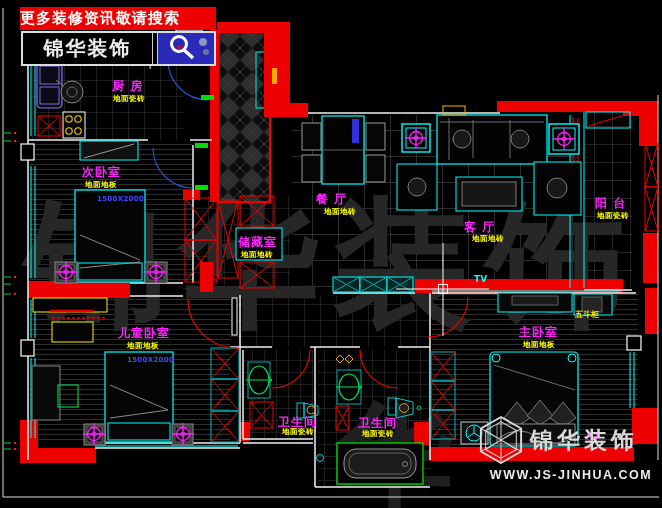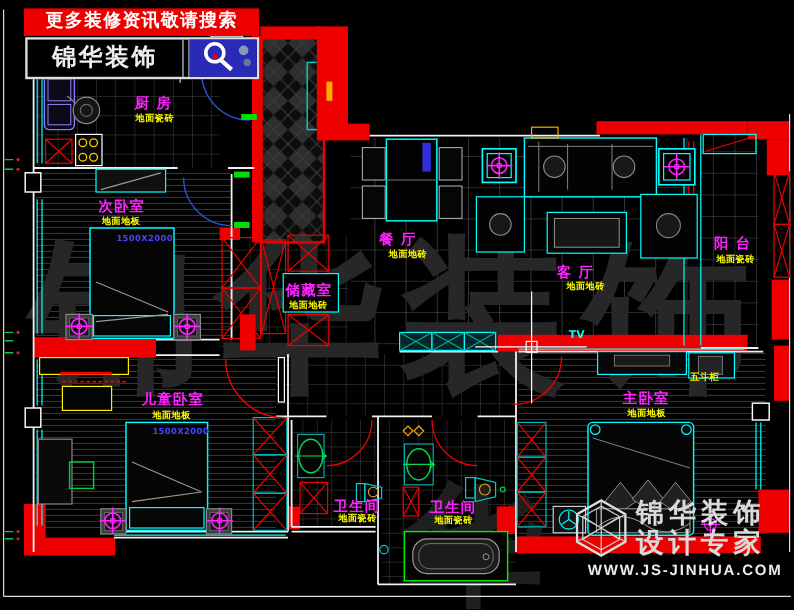--- a/index.html
+++ b/index.html
@@ -10,21 +10,21 @@
   text{font-family:"DejaVu Sans",sans-serif;font-weight:bold;}
   .rl{fill:#ff22ff;font-size:12px;letter-spacing:1px;}
   .rn{fill:#ffff00;font-size:7.5px;letter-spacing:.5px;}
   .dim{fill:#4646ff;font-size:7px;letter-spacing:.3px;}
   .cyt{fill:#00ffff;font-size:9px;}
   .ylt{fill:#ffee00;font-size:8px;}
   .bg-wm{fill:#272727;font-size:140px;letter-spacing:14px;font-family:"DejaVu Serif",serif;}
   .bg-wm2{fill:#1f1f1f;font-size:118px;font-family:"DejaVu Serif",serif;}
   
   .banner{position:absolute;left:20px;top:7px;width:196px;height:23px;background:#ee0000;
-          color:#fff;font-weight:bold;font-size:15px;line-height:23px;text-align:center;
+          color:#fff;font-weight:bold;font-size:15px;line-height:23px;
           letter-spacing:1px;font-family:"Liberation Serif",serif;z-index:6;}
   .logobox{position:absolute;left:21px;top:31px;width:191px;height:31px;background:#000;
            border:2px solid #ddd;display:flex;align-items:stretch;z-index:6;}
   .logobox .brand{flex:1;color:#eee;font-size:20px;font-weight:bold;letter-spacing:2px;
                   text-align:center;line-height:31px;font-family:"Liberation Serif",serif;white-space:nowrap;}
   .logobox .sep{width:4px;border-left:1px solid #ccc;border-right:1px solid #ccc;}
   .logobox .mag{width:56px;background:#2a2ab8;position:relative;}
   
   .wm{position:absolute;left:478px;top:414px;width:186px;z-index:6;}
   .wm-row{display:flex;align-items:center;gap:6px;}
@@ -409,19 +409,18 @@
       <g fill="none" stroke="#dddddd" stroke-width="2">
         <path d="M24,3 45,15 45,39 24,51 3,39 3,15 Z"></path>
       </g>
       <g fill="none" stroke="#cccccc" stroke-width="1.1">
         <path d="M24,8 40,17 40,37 24,46 8,37 8,17 Z"></path>
         <path d="M24,3 V51 M3,15 45,39 M45,15 3,39 M8,17 40,37 M40,17 8,37"></path>
       </g>
     </svg>
     <div class="wm-texts">
       <div>锦华装饰</div>
-      <div>设计专家</div>
     </div>
   </div>
   <div class="wm-url">WWW.JS-JINHUA.COM</div>
 </div>
 
 </div>
 
 </body></html>

